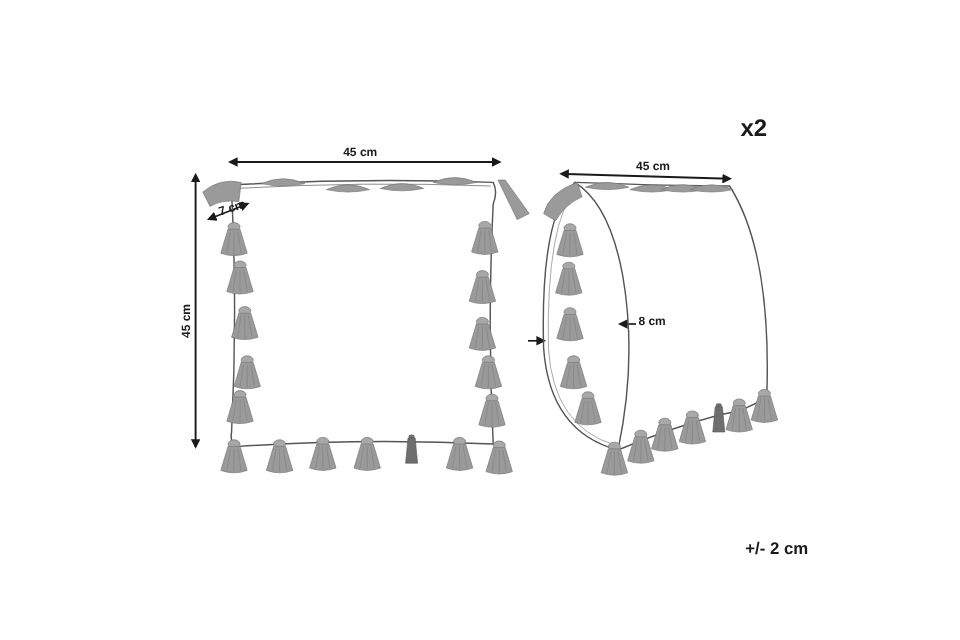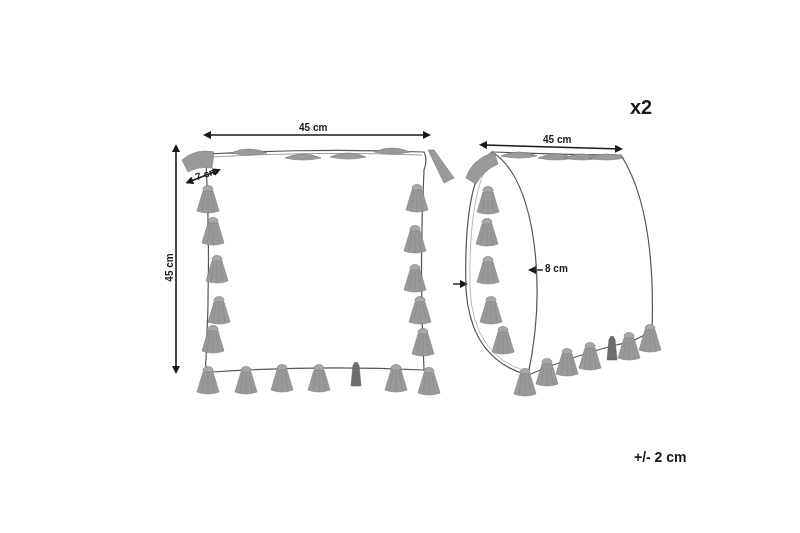--- a/index.html
+++ b/index.html
@@ -1,17 +1,17 @@
 <!DOCTYPE html>
 <html><head>
 <meta charset="utf-8">
 <style>
   html, body { margin: 0; padding: 0; background: #ffffff; }
   body { width: 800px; height: 533px; position: relative; overflow: hidden; font-family: "Liberation Sans", sans-serif; }
-  .canvas { position: absolute; left: 16px; top: 0; width: 669px; height: 533px; }
+  .canvas { position: absolute; left: 3px; top: 0; width: 669px; height: 533px; }
   .label { position: absolute; font-family: "Liberation Sans", sans-serif; font-weight: bold; color: #1a1a1a; white-space: nowrap; }
   .dim { font-size: 10px; }
   .qty { font-size: 20px; left: 614px; top: 96px; }
   .tol { font-size: 14px; left: 618px; top: 449px; }
   .w-front { left: 283px; top: 122px; }
   .d-front { left: 178px; top: 172px; transform: rotate(-18deg); transform-origin: left top; }
   .h-front { left: 139px; top: 262px; transform: rotate(-90deg); transform-origin: center; }
   .w-side { left: 527px; top: 134px; }
   .t-side { left: 529px; top: 263px; }
   svg { position: absolute; left: 0; top: 0; }

